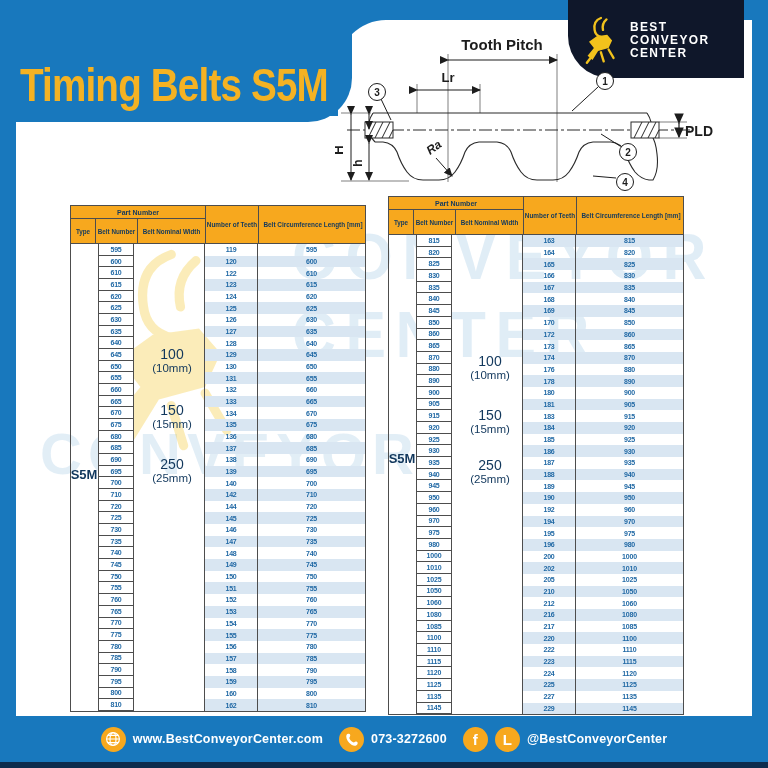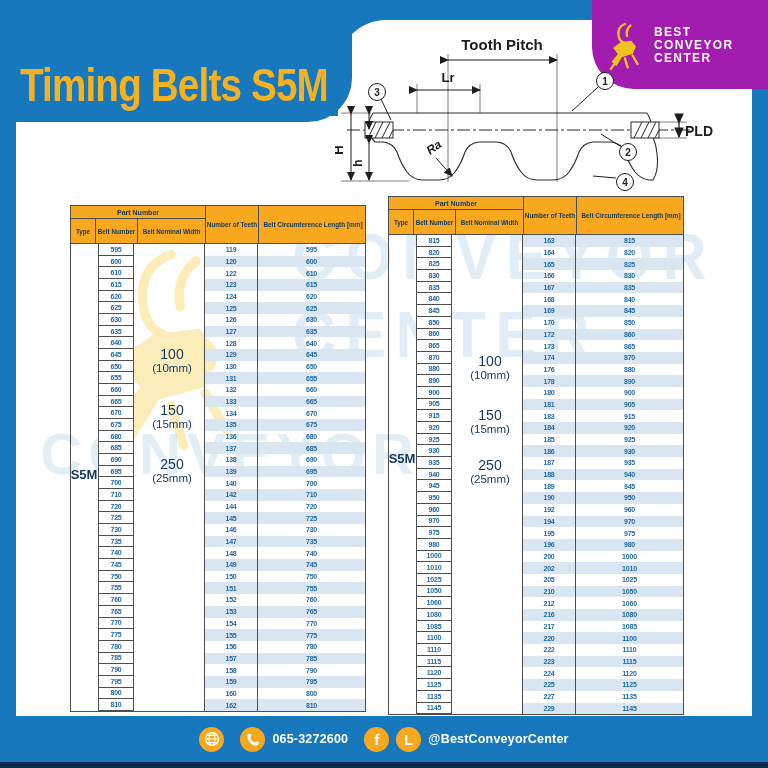--- a/index.html
+++ b/index.html
@@ -5,21 +5,21 @@
   html,body{margin:0;padding:0;}
   body{
     width:768px;height:768px;position:relative;overflow:hidden;
     background:#1878BD;
     font-family:"Liberation Sans","DejaVu Sans",sans-serif;
   }
   
   .notch{position:absolute;left:338px;top:20px;width:414px;height:110px;background:#fff;border-top-left-radius:48px;}
   .card{position:absolute;left:16px;top:116px;width:736px;height:600px;background:#fff;}
   .title-block{position:absolute;left:0;top:0;width:352px;height:122px;background:#1878BD;border-bottom-right-radius:44px;}
-  .logo-panel{position:absolute;left:592px;top:0;width:176px;height:89px;background:#a21caf;border-bottom-left-radius:42px;
+  .logo-panel{position:absolute;left:568px;top:0;width:176px;height:78px;background:#0f172a;border-bottom-left-radius:42px;
     display:flex;align-items:center;justify-content:flex-start;padding-left:14px;box-sizing:border-box;z-index:5;}
   .logo-text{color:#fff;font-weight:bold;font-size:13px;line-height:13px;letter-spacing:1.5px;transform:scaleX(.92);transform-origin:left;margin-left:6px;}
   .page-title{position:absolute;left:20px;top:58px;margin:0;font-size:46px;font-weight:bold;color:#F4B223;
     transform:scaleX(.84);transform-origin:left;white-space:nowrap;letter-spacing:-1px;z-index:6;}
   
   .wm-letters{position:absolute;left:292px;top:218px;z-index:1;color:#1878BD;opacity:.13;font-weight:bold;
     font-size:64px;line-height:78px;letter-spacing:10px;transform:scaleX(.95);transform-origin:left;white-space:nowrap;}
   .wm-band{position:absolute;left:40px;top:420px;z-index:1;color:#1878BD;opacity:.12;font-weight:bold;
     font-size:58px;letter-spacing:6px;white-space:nowrap;}
   .wm-goat{position:absolute;left:88px;top:242px;z-index:1;opacity:.30;}
@@ -955,28 +955,29 @@
   <div class="fitem">
     <span class="icircle">
       <svg width="16" height="16" viewBox="0 0 16 16">
           <g stroke="#fff" stroke-width="1.2" fill="none">
         <circle cx="8" cy="8" r="6.4"></circle>
             <ellipse cx="8" cy="8" rx="3" ry="6.4"></ellipse>
         <path d="M1.6,8 h12.8 M3,4.4 h10 M3,11.6 h10"></path>
           </g>
         </svg>
     </span>
+    <span>www.BestConveyorCenter.com</span>
   </div>
   <div class="fitem">
     <span class="icircle">
       <svg width="15" height="15" viewBox="0 0 20 20">
         <path d="M4 3 C8 1 9 4 8 6 L7 8 C8 11 10 13 13 14 L15 13 C17 12 19 14 18 16 C17 19 13 19 10 17 C6 14 3 10 3 6 C3 4.5 3.5 3.5 4 3 Z" fill="#fff"></path>
         </svg>
     </span>
-    <span>065-3272600</span>
+    <span>073-3272600</span>
   </div>
   <div class="fitem">
     <span class="icircle">f</span>
     <span class="icircle">L</span>
     <span>@BestConveyorCenter</span>
   </div>
 </div>
 <div class="navy-strip"></div>
 
 </body></html>

